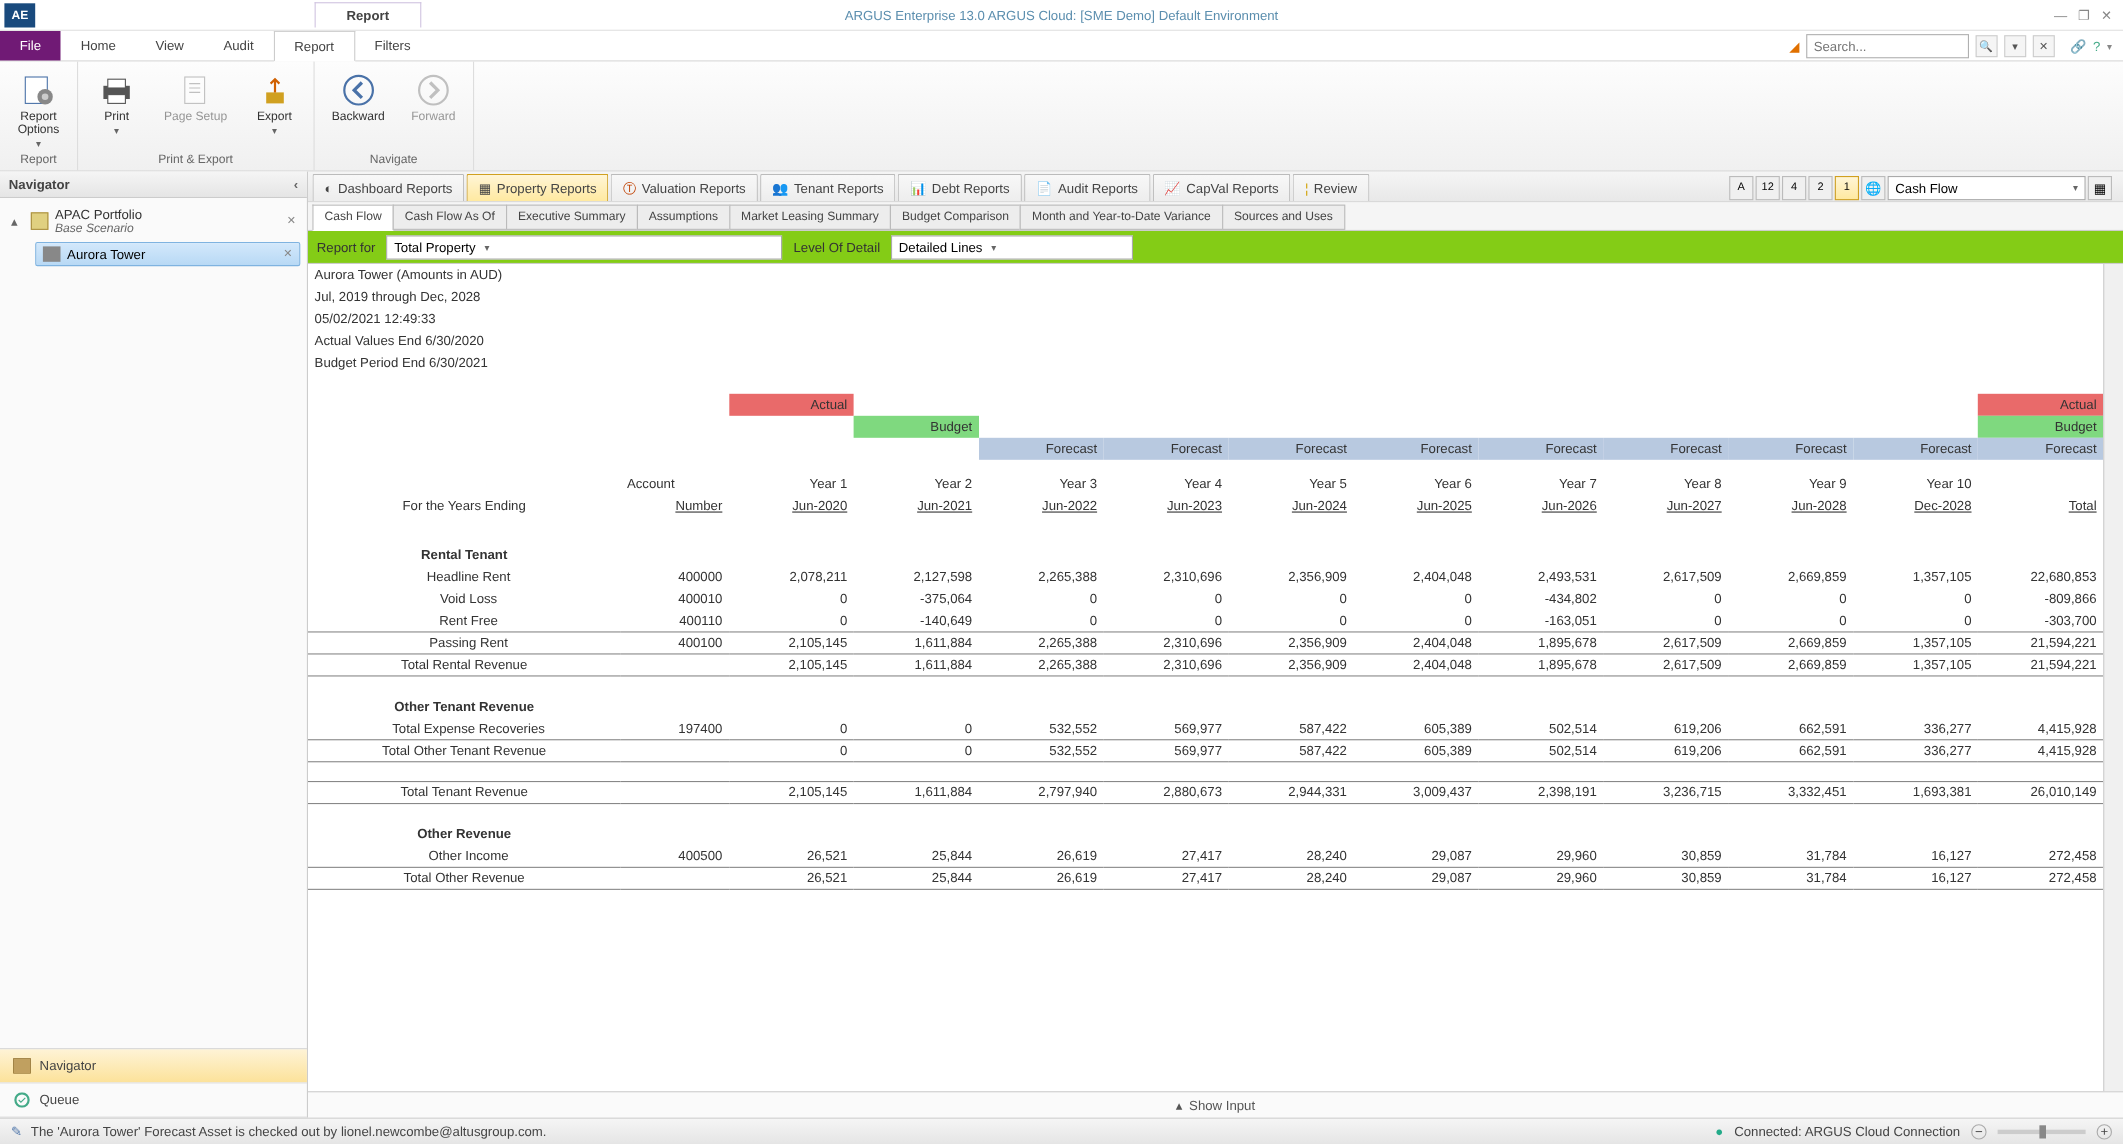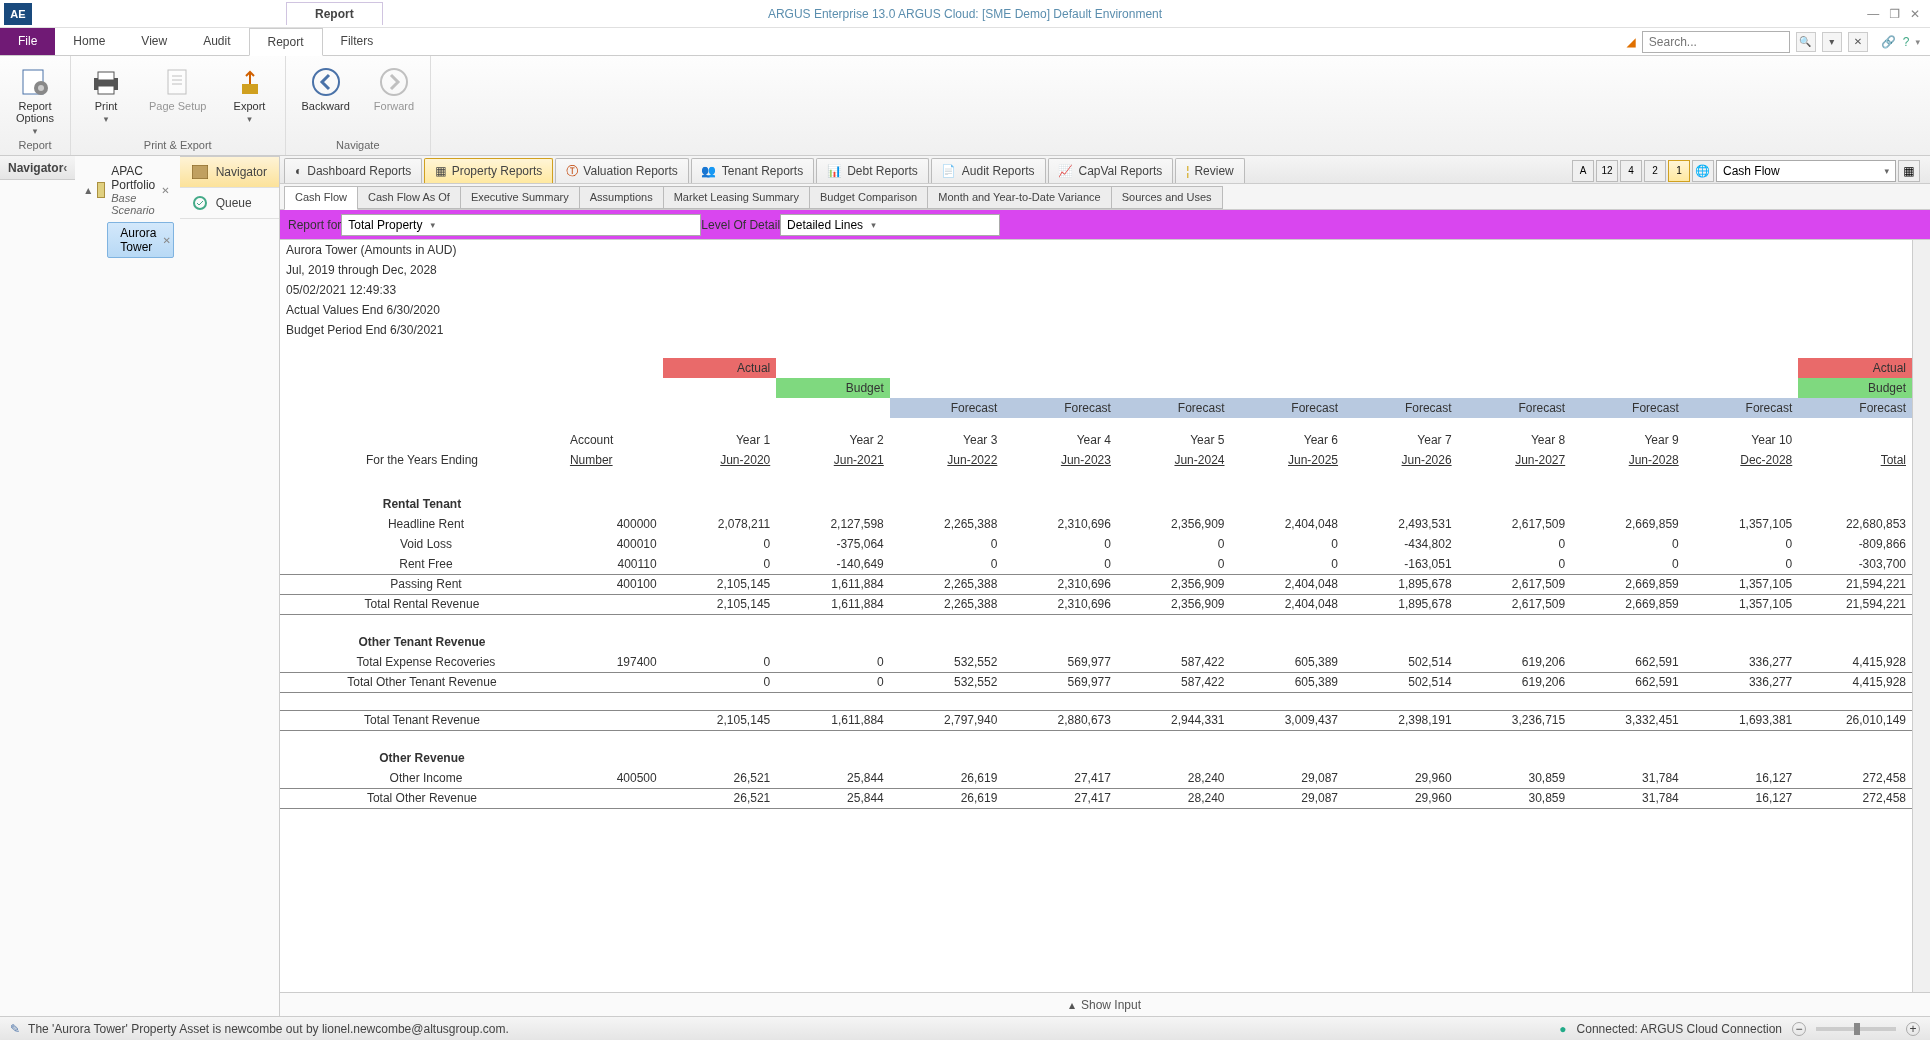--- a/index.html
+++ b/index.html
@@ -25,21 +25,21 @@
 .rgroup .btns{display:flex;gap:12px;flex:1;align-items:flex-start;padding-top:4px}
 .rbtn{display:flex;flex-direction:column;align-items:center;gap:2px;cursor:pointer;padding:2px 6px;min-width:50px}
 .rbtn.disabled{opacity:.5}
 .rbtn .ricon{width:32px;height:32px;display:flex;align-items:center;justify-content:center}
 .rbtn .rlabel{font-size:11px;text-align:center;line-height:12px;color:#333}
 .grouplabel{font-size:11px;color:#666;padding-bottom:2px}
 .headerbtn{background:linear-gradient(#ffe79a,#ffd24a);border:1px solid #d0a020;padding:6px 16px;border-radius:2px;cursor:pointer;display:flex;align-items:center;gap:6px}
 
 .mainrow{flex:1;display:flex;min-height:0}
 
-.navcol{width:280px;border-right:1px solid #ccc;display:flex;flex-direction:row;background:#fafafa}
+.navcol{width:280px;border-right:1px solid #ccc;display:flex;flex-direction:column;background:#fafafa}
 .navhdr{height:24px;background:linear-gradient(#f5f5f5,#e5e5e5);border-bottom:1px solid #ccc;display:flex;align-items:center;padding:0 8px;font-weight:600;color:#444}
 .navhdr .chev{margin-left:auto;color:#666;cursor:pointer}
 .navtree{flex:1;padding:6px;overflow:auto}
 .treeitem{display:flex;align-items:center;gap:6px;padding:2px 4px}
 .treeitem .exp{width:12px;color:#666}
 .treeitem .ticon{width:16px;height:16px;background:#e0d080;border:1px solid #aa9040}
 .treeitem .tlabel{color:#333}
 .treeitem .tsub{color:#666;font-style:italic;font-size:11px}
 .treeclose{margin-left:auto;color:#888;cursor:pointer;font-size:10px}
 .treechild{margin-left:26px;margin-top:4px}
@@ -54,21 +54,21 @@
 .rtab{padding:4px 10px;border:1px solid #bbb;border-bottom:none;background:linear-gradient(#f8f8f8,#ededed);color:#444;cursor:pointer;display:flex;align-items:center;gap:5px;font-size:11px;border-radius:2px 2px 0 0}
 .rtab.active{background:linear-gradient(#fff5d6,#ffe9a0);border-color:#d0a020}
 .tabrow .spacer{flex:1}
 .viewbtns{display:flex;gap:2px;align-items:center;padding-right:6px}
 .vbtn{width:22px;height:22px;border:1px solid #bbb;background:#f0f0f0;display:flex;align-items:center;justify-content:center;font-size:10px;cursor:pointer}
 .vbtn.active{background:linear-gradient(#fff5d6,#ffe9a0);border-color:#d0a020}
 .reportsel{border:1px solid #aaa;height:22px;min-width:180px;padding:2px 6px;background:#fff;display:flex;align-items:center;justify-content:space-between}
 .subtabrow{height:26px;background:#f5f5f5;border-bottom:1px solid #ccc;display:flex;align-items:stretch;padding:2px 4px 0;gap:0}
 .stab{padding:4px 10px;border:1px solid #bbb;background:#ededed;color:#444;cursor:pointer;font-size:11px;margin-right:-1px}
 .stab.active{background:#fff;border-bottom:1px solid #fff;margin-bottom:-1px}
-.filterbar{height:30px;border-bottom:1px solid #ccc;display:flex;align-items:center;padding:0 8px;gap:0;background:#d946ef}
+.filterbar{height:30px;border-bottom:1px solid #ccc;display:flex;align-items:center;padding:0 8px;gap:10px;background:#84cc16}
 .filterbar label{color:#333}
 .combo{border:1px solid #aaa;height:22px;padding:2px 6px;background:#fff;display:flex;align-items:center;cursor:pointer}
 .combo .dd{color:#666;font-size:9px;margin-left:8px}
 
 .reportwrap{flex:1;display:flex;overflow:hidden;position:relative}
 .rtable{border-collapse:collapse;width:100%;table-layout:fixed}
 .rtable td,.rtable th{text-align:right;padding:2px 6px;font-size:12px;color:#333;height:20px;white-space:nowrap}
 .rtable .lcol{width:230px;text-align:center}
 .rtable .acol{width:80px;text-align:right}
 .rtable .dcol{width:92px}
@@ -471,21 +471,21 @@
                 <td>Year 5</td>
                 <td>Year 6</td>
                 <td>Year 7</td>
                 <td>Year 8</td>
                 <td>Year 9</td>
                 <td>Year 10</td>
                 <td></td>
               </tr>
               <tr>
                 <td class="lcol">For the Years Ending</td>
-                <td class="underline" style="text-align:left">Number</td>
+                <td class="underline" style="text-align:right">Number</td>
                 <td class="underline">Jun-2020</td>
                 <td class="underline">Jun-2021</td>
                 <td class="underline">Jun-2022</td>
                 <td class="underline">Jun-2023</td>
                 <td class="underline">Jun-2024</td>
                 <td class="underline">Jun-2025</td>
                 <td class="underline">Jun-2026</td>
                 <td class="underline">Jun-2027</td>
                 <td class="underline">Jun-2028</td>
                 <td class="underline">Dec-2028</td>
@@ -709,21 +709,21 @@
 
     <div class="showinput">
       <span>▴</span>
       <span>Show Input</span>
     </div>
   </div>
 </div>
 
 <div class="statusbar">
   <span style="color:#4a72a8">✎</span>
-  <span>The 'Aurora Tower' Property Asset is newcombe out by lionel.newcombe@altusgroup.com.</span>
+  <span>The 'Aurora Tower' Forecast Asset is checked out by lionel.newcombe@altusgroup.com.</span>
   <div class="right">
     <span style="color:#2a8">●</span>
     <span>Connected: ARGUS Cloud Connection</span>
     <span style="border:1px solid #aaa;border-radius:8px;width:14px;height:14px;display:inline-flex;align-items:center;justify-content:center">−</span>
     <span style="width:80px;height:4px;background:#ccc;position:relative;display:inline-block">
         <span style="position:absolute;left:38px;top:-4px;width:6px;height:12px;background:#888"></span>
       </span>
     <span style="border:1px solid #aaa;border-radius:8px;width:14px;height:14px;display:inline-flex;align-items:center;justify-content:center">+</span>
   </div>
 </div>

